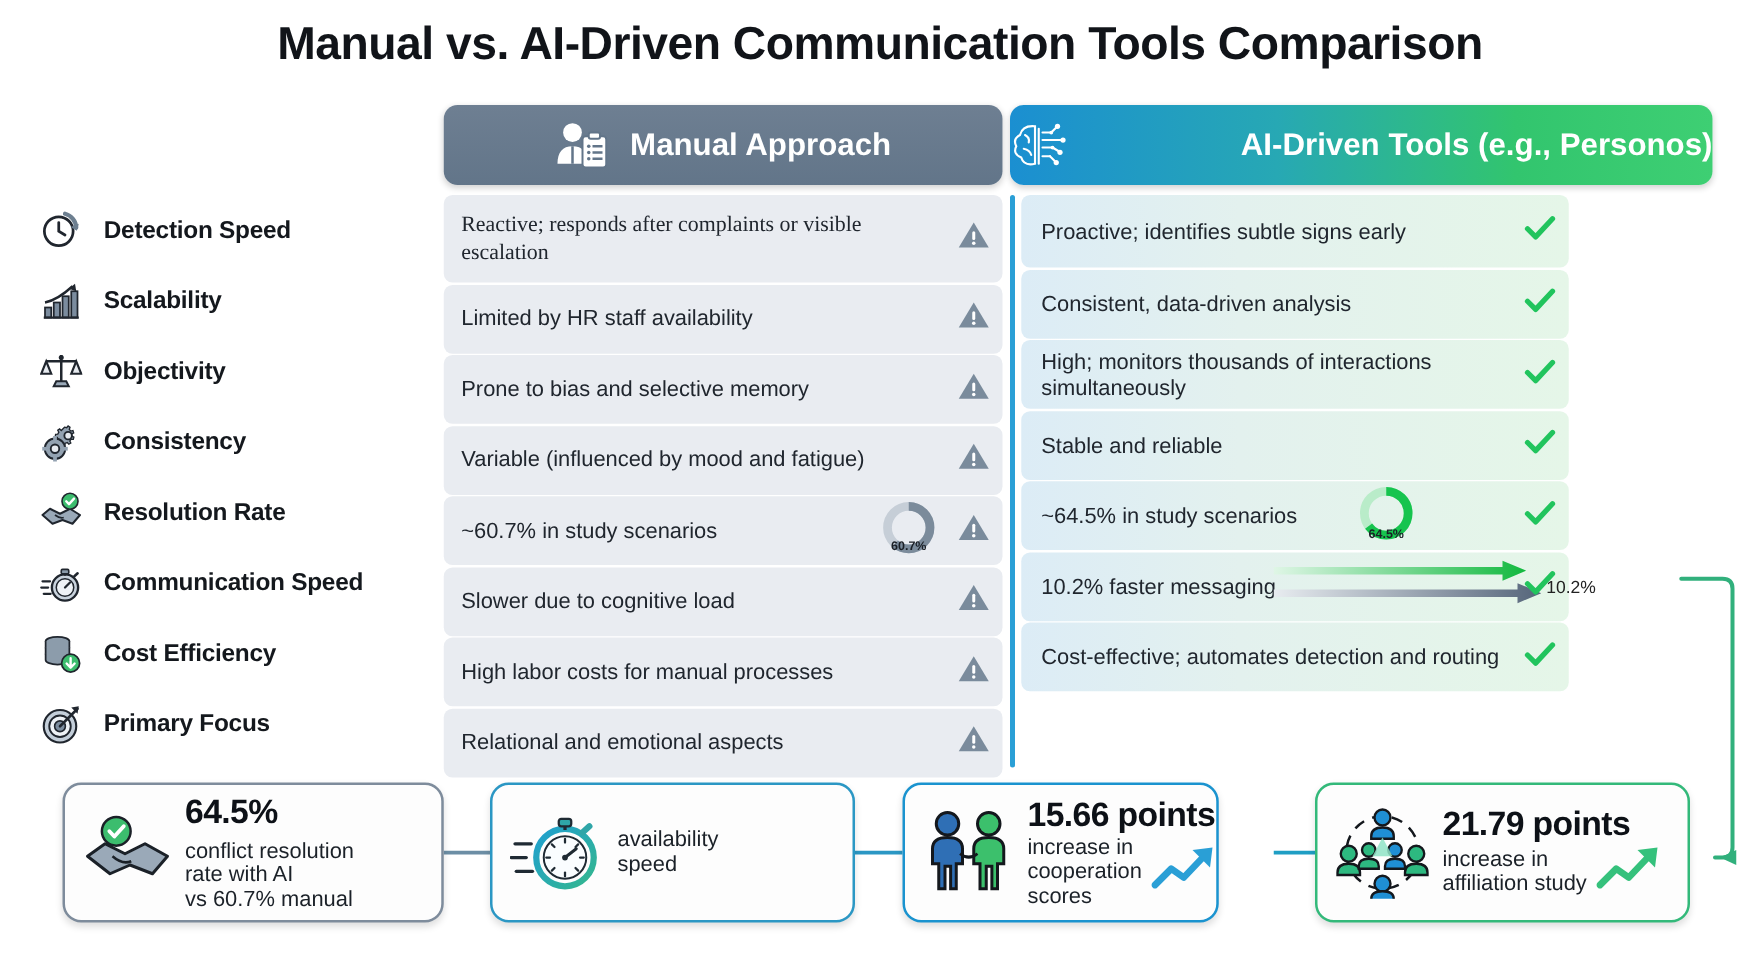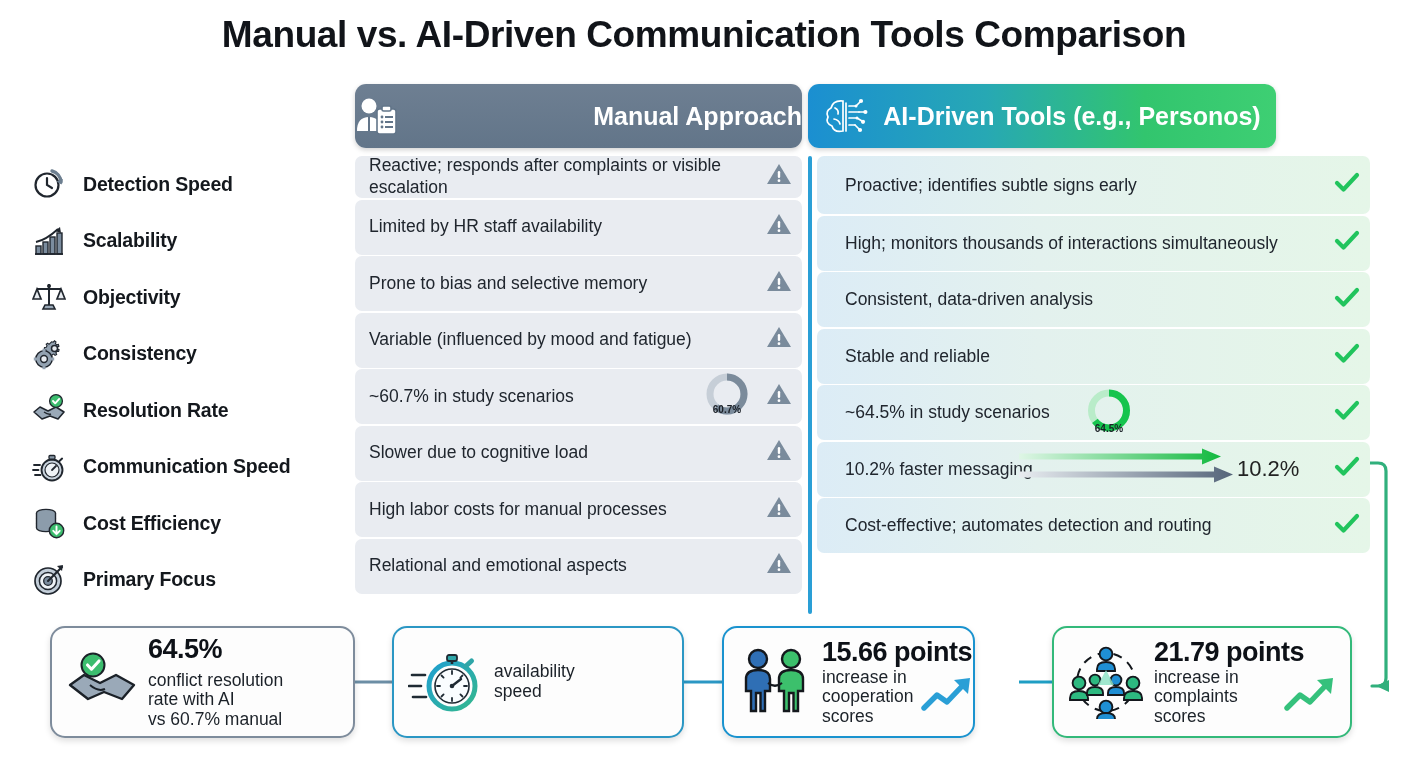--- a/index.html
+++ b/index.html
@@ -25,26 +25,26 @@
   
   .hdr {
     position: absolute; height: 64px; border-radius: 11px;
     display: flex; align-items: center; gap: 14px;
     color: #ffffff; font-size: 25px; font-weight: bold;
     box-shadow: 0 2px 5px rgba(0,0,0,.18);
   }
   .hdr-manual {
     left: 355px; top: 0; width: 447px;
     background: linear-gradient(180deg,#6e7f92 0%,#627589 100%);
+    justify-content: center;
+  }
+  .hdr-ai {
+    left: 808px; top: 0; width: 562px;
+    background: linear-gradient(90deg,#1b8fd1 0%,#27a8b4 38%,#32c56e 72%,#3ecf73 100%);
     justify-content: space-between;
-  }
-  .hdr-ai {
-    left: 808px; top: 0; width: 468px;
-    background: linear-gradient(90deg,#1b8fd1 0%,#27a8b4 38%,#32c56e 72%,#3ecf73 100%);
-    justify-content: center;
   }
   .hdr svg { display: block; flex: 0 0 auto; }
   .hdr .hdr-label { white-space: nowrap; }
 
   
   .labcol { position: absolute; left: 22px; top: 72px; width: 330px; }
   .labrow {
     height: 56.5px; display: flex; align-items: center; gap: 15px;
     padding-left: 8px;
   }
@@ -57,47 +57,47 @@
 
   
   .mancol { position: absolute; left: 355px; top: 72px; width: 447px; }
   .mancell {
     position: relative; height: 55px; margin-bottom: 1.5px;
     background: #e9ecf1; border-radius: 7px;
     display: flex; align-items: center;
     padding: 0 46px 0 14px;
     font-size: 17.5px; color: #20262e; line-height: 1.25;
   }
-  .mancell.tall { height: 42px; }
+  .mancell.tall { height: 70px; font-family: Liberation Serif, serif; }
   .mancell .warn { position: absolute; right: 10px; top: 50%; transform: translateY(-50%); }
   .mancell .mtext { flex: 1; }
   .mancell .donut { position: absolute; right: 52px; top: 50%; transform: translateY(-50%); }
 
   
   .aicol { position: absolute; left: 808px; top: 72px; width: 562px; }
   .aicol::before {
     content:""; position: absolute; left: 0; top: 0; width: 4px; height: 458px;
     background: #2a9fd6; border-radius: 2px;
   }
   .aicell {
     position: relative; height: 55px; margin-bottom: 1.5px;
     background: linear-gradient(90deg,#dcecf6 0%,#e3f1ee 40%,#e5f6e8 100%);
     border-radius: 7px;
     display: flex; align-items: center;
-    padding: 0 46px 0 28px;
+    padding: 0 46px 0 16px;
     font-size: 17.5px; color: #20262e;
-    margin-left: 9px; width: 553px;
+    margin-left: 9px; width: 438px;
   }
   .aicell.tall { height: 58px; }
   .aicell .chk { position: absolute; right: 8px; top: 50%; transform: translateY(-50%); }
   .aicell .donut { position: absolute; left: 268px; top: 50%; transform: translateY(-50%); }
   .aicell .arrows { position: absolute; left: 200px; top: 50%; transform: translateY(-50%); }
   .aicell .arrowval {
     position: absolute; left: 420px; top: 50%; transform: translateY(-50%);
-    font-size: 22px; color: #222; white-space: nowrap;
+    font-size: 14px; color: #222; white-space: nowrap;
   }
 
   .donut-wrap { position: relative; width: 46px; height: 46px; }
   .donut-wrap .dv {
     position: absolute; inset: 0; display: flex; align-items: center; justify-content: center;
     font-size: 10px; font-weight: bold; color: #1a1f26;
   }
 
   
   .cards { position: absolute; left: 0; top: 618px; width: 1408px; height: 140px; }
@@ -420,30 +420,30 @@
       <div class="aicell tall">
         <span>Proactive; identifies subtle signs early</span>
         <span class="chk">
           <svg width="30" height="26" viewBox="0 0 30 26">
               <path d="M5 13.5 L11.5 20 L25 5.5" fill="none" stroke="#21c45d" stroke-width="4.2" stroke-linecap="round" stroke-linejoin="round"></path>
             </svg>
         </span>
       </div>
 
       <div class="aicell">
-        <span>High; monitors thousands of interactions simultaneously</span>
+        <span>Consistent, data-driven analysis</span>
         <span class="chk">
           <svg width="30" height="26" viewBox="0 0 30 26">
               <path d="M5 13.5 L11.5 20 L25 5.5" fill="none" stroke="#21c45d" stroke-width="4.2" stroke-linecap="round" stroke-linejoin="round"></path>
             </svg>
         </span>
       </div>
 
       <div class="aicell">
-        <span>Consistent, data-driven analysis</span>
+        <span>High; monitors thousands of interactions simultaneously</span>
         <span class="chk">
           <svg width="30" height="26" viewBox="0 0 30 26">
               <path d="M5 13.5 L11.5 20 L25 5.5" fill="none" stroke="#21c45d" stroke-width="4.2" stroke-linecap="round" stroke-linejoin="round"></path>
             </svg>
         </span>
       </div>
 
       <div class="aicell">
         <span>Stable and reliable</span>
         <span class="chk">
@@ -618,21 +618,21 @@
             <path d="M40 48 Q40 42 48 42 Q56 42 56 48 L56 50 L40 50 Z" fill="#1f8fd4"></path>
           </g>
           <path d="M38 25 L30 40 L46 40 Z" fill="#8fe3c6" opacity="0.85"></path>
         </svg>
       </span>
       <span class="ctxt">
         <div class="big">21.79 points</div>
         <div class="stack2">
           <span>
             <div class="sm">increase in</div>
-            <div class="sm">complaints scores</div>
+            <div class="sm">affiliation study</div>
           </span>
           <span class="trendsvg">
             <svg width="54" height="40" viewBox="0 0 54 40">
               <path d="M3 33 L16 20 L26 27 L45 7" fill="none" stroke="#35c17c" stroke-width="5.4" stroke-linecap="round" stroke-linejoin="round"></path>
               <path d="M33 5 L49 3 L47 19 Z" fill="#35c17c"></path>
             </svg>
           </span>
         </div>
       </span>
     </div>

